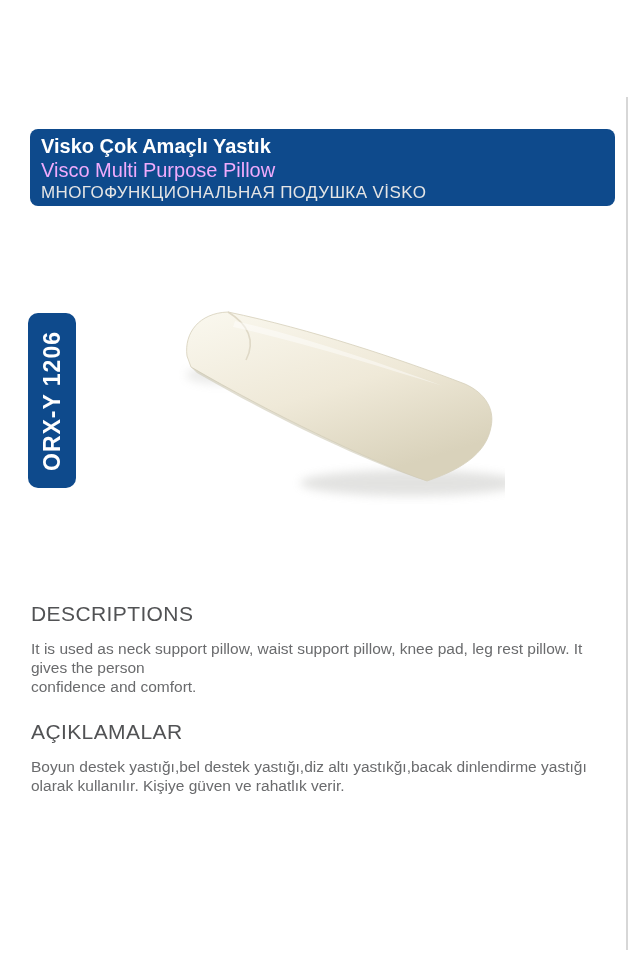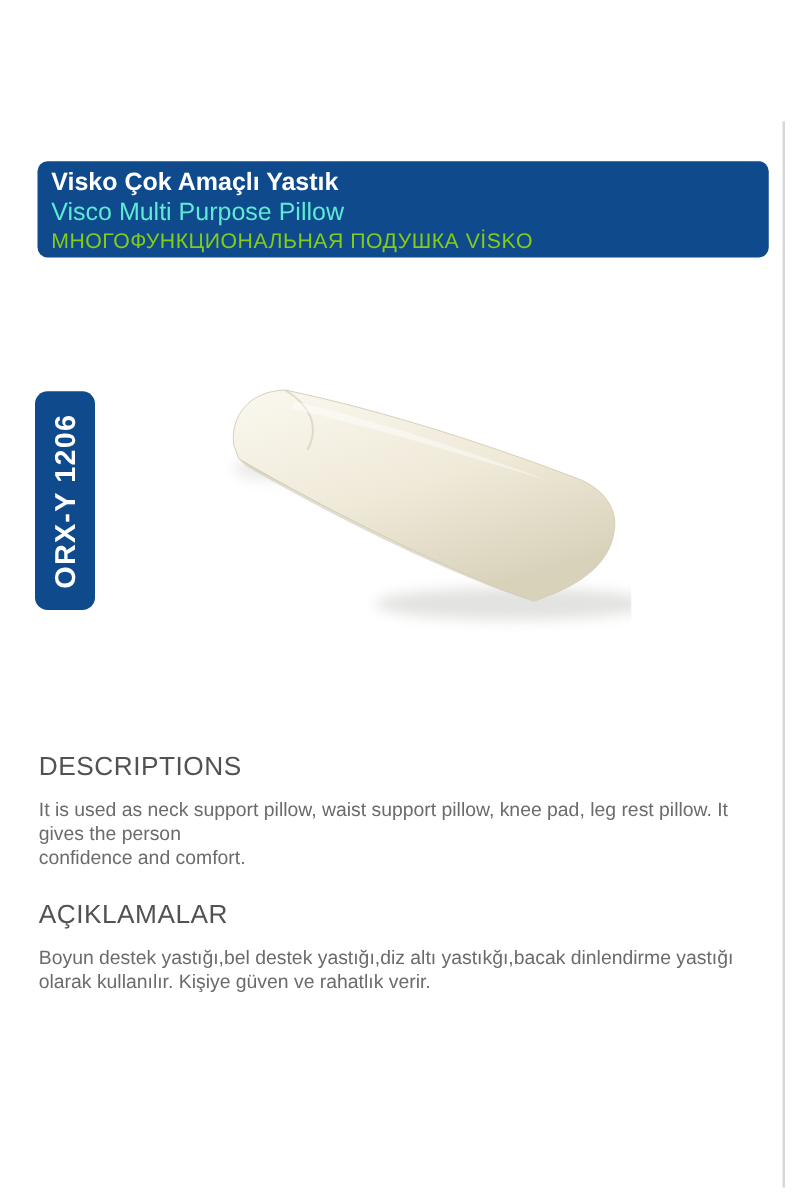--- a/index.html
+++ b/index.html
@@ -37,28 +37,28 @@
     overflow: hidden;
   }
   .header-band .t1 {
     color: #ffffff;
     font-size: 20px;
     font-weight: bold;
     line-height: 24px;
     white-space: nowrap;
   }
   .header-band .t2 {
-    color: #5eead4;
+    color: #f0abfc;
     font-size: 20px;
     font-weight: normal;
     line-height: 24px;
     white-space: nowrap;
   }
   .header-band .t3 {
-    color: #84cc16;
+    color: #e5e5e5;
     font-size: 17px;
     font-weight: normal;
     line-height: 22px;
     letter-spacing: 0.4px;
     white-space: nowrap;
   }
 
   
   .code-label {
     position: absolute;

